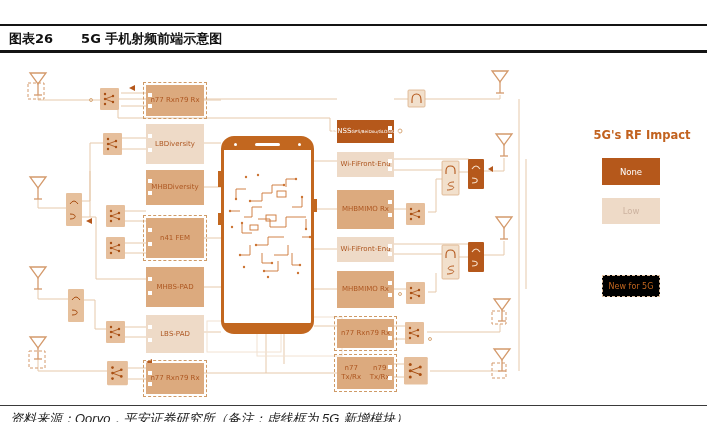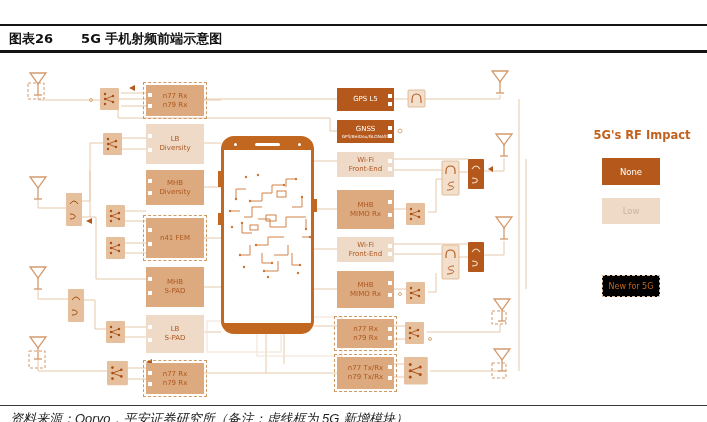--- a/index.html
+++ b/index.html
@@ -8,21 +8,21 @@
   .rule{position:absolute;left:0;width:707px;background:#141414;}
   
   .hdr{position:absolute;left:9px;top:9px;font-size:13px;font-weight:bold;color:#111;}
   .hdr .num{margin-right:28px;}
   
   .src{position:absolute;left:10px;top:389px;font-family:Liberation Sans, sans-serif;
        font-style:italic;font-size:13px;color:#1c1c1c;}
   .wm{position:absolute;right:6px;top:386px;font-size:17px;font-weight:bold;color:#fdfdfd;
       text-shadow:1px 1px 0 #9a9a9a,-1px -1px 0 #9a9a9a,1px -1px 0 #9a9a9a,-1px 1px 0 #9a9a9a;}
   
-  .blk{position:absolute;display:flex;flex-direction:column;align-items:center;justify-content:center;
+  .blk{position:absolute;display:flex;flex-direction:row;align-items:center;justify-content:center;
        font-size:7px;line-height:9px;text-align:center;color:#ad5620;z-index:5;box-sizing:border-box;}
   .blk span{display:block;}
   .high{background:#dcaa7e;}
   .low{background:#eeda C7;}
   .low{background:#eedac7;}
   .none{background:#b5581b;color:#fff;}
   .dashed{outline:1.5px dashed #cf9a66;outline-offset:2.5px;}
   .sub{font-size:4.3px;line-height:5px;}
   .pl::before,.pl::after,.pr::before,.pr::after{content:"";position:absolute;width:4px;height:4px;background:#fff;}
   .pl::before{left:2px;top:26%;} .pl::after{left:2px;top:60%;}
@@ -262,24 +262,20 @@
   </div>
   <div class="blk low pl" style="left:146px;top:294px;width:58px;height:38px;">
     <span>LB</span>
       <span>S-PAD</span>
   </div>
   <div class="blk high dashed pl" style="left:146px;top:342px;width:58px;height:31px;">
     <span>n77 Rx</span>
       <span>n79 Rx</span>
   </div>
 
-  <div class="blk none pr" style="left:337px;top:67px;width:57px;height:23px;">
-    <span>GPS L5</span>
-      <span></span>
-  </div>
   <div class="blk none pr" style="left:337px;top:99px;width:57px;height:23px;">
     <span>GNSS</span>
       <span class="sub">GPS/BeiDou/GLONASS</span>
   </div>
   <div class="blk low pr" style="left:337px;top:131px;width:57px;height:25px;">
     <span>Wi-Fi</span>
       <span>Front-End</span>
   </div>
   <div class="blk high pr" style="left:337px;top:169px;width:57px;height:39px;">
     <span>MHB</span>

